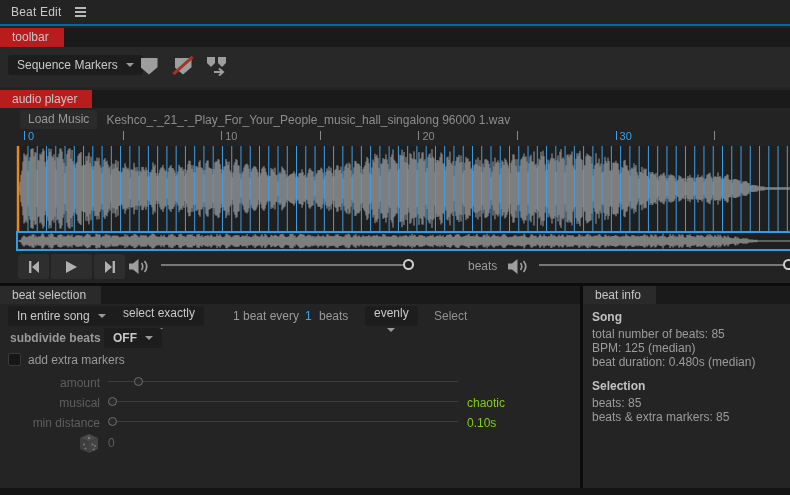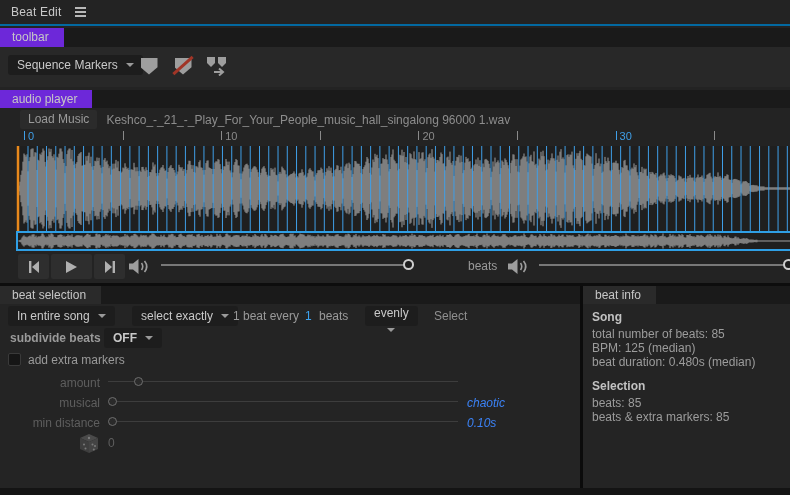--- a/index.html
+++ b/index.html
@@ -10,21 +10,21 @@
   
   .titlebar { position:absolute; top:0; left:0; width:790px; height:26px;
     background:#232323; border-bottom:2px solid #0369a1;
     display:flex; align-items:center; padding-left:11px; gap:13px; }
   .titlebar .title { color:#c9c9c9; letter-spacing:.2px; }
   .hamburger { display:inline-flex; flex-direction:column; gap:2px; cursor:pointer; }
   .hamburger i { display:block; width:11px; height:2px; background:#b8b8b8; }
 
   
   .tabstrip { position:absolute; left:0; width:100%; background:#1a1a1a; display:flex; }
-  .tab { background:#6d28d9; color:#c6c6c6; padding:2px 15px 3px 12px; white-space:nowrap; }
+  .tab { background:#b91c1c; color:#c6c6c6; padding:2px 15px 3px 12px; white-space:nowrap; }
 
   
   .ts-toolbar { top:28px; height:19px; }
   .toolbar-panel { position:absolute; top:47px; left:0; width:790px; height:40px; background:#282828; }
   .dd { display:inline-flex; align-items:center; gap:8px; background:#1d1d1d;
     border-radius:3px; height:20px; padding:0 9px; color:#c9c9c9; cursor:pointer; white-space:nowrap; }
   .caret { width:0; height:0; border-left:4px solid transparent; border-right:4px solid transparent;
     border-top:4px solid #9a9a9a; display:inline-block; }
   .toolbar-panel .dd { position:absolute; left:8px; top:8px; }
   .tool-icons { position:absolute; left:138px; top:9px; display:flex; gap:12px; align-items:center; }
@@ -77,21 +77,21 @@
   .blue-num { background:transparent; border:none; color:#3da3f0; width:14px;
     font-family:"Liberation Sans", sans-serif; font-size:12px; padding:0; }
   .select-btn { position:absolute; left:434px; top:3px; color:#909090; cursor:pointer; }
   .checkbox { position:absolute; left:8px; top:1px; width:13px; height:13px;
     background:#161616; border:1px solid #3a3a3a; border-radius:2px; cursor:pointer; }
   .mini-slider { position:absolute; top:4px; height:11px; cursor:pointer; }
   .mini-slider .track { position:absolute; top:5px; left:0; right:0; height:1px; background:#3d3d3d; }
   .mini-slider .knob { position:absolute; top:1px; width:9px; height:9px; border-radius:50%;
     background:#2a2a2a; border:1px solid #6f6f6f; }
   .sl-label { position:absolute; left:0; width:100px; top:4px; text-align:right; color:#5e5e5e; }
-  .sl-val { position:absolute; left:467px; top:4px; color:#3b82f6;font-style:italic; }
+  .sl-val { position:absolute; left:467px; top:4px; color:#84cc16; }
 
   .binfo .content { position:absolute; top:24px; left:9px; right:4px; }
   .bi-head { font-weight:bold; color:#c2c2c2; margin-bottom:3px; }
   .bi-line { color:#9c9c9c; line-height:14px; }
   .bi-gap { height:10px; }
 
   .bottom-strip { position:absolute; top:488px; left:0; width:790px; height:7px; background:#141414; }
 </style>
 </head>
 <body>
@@ -298,21 +298,21 @@
     <div class="bsel">
       <div class="tabstrip">
         <div class="tab">beat selection</div>
       </div>
 
       <div class="row r1">
         <div class="dd" style="left:8px;">
           <span>In entire song</span>
             <span class="caret"></span>
         </div>
-        <div class="dd" style="left:132px;">
+        <div class="dd" style="left:114px;flex-direction:column;">
           <span>select exactly</span>
             <span class="caret"></span>
         </div>
         <span class="dim" style="position:absolute; left:233px; top:3px;">1 beat every</span>
         <input class="blue-num" style="position: absolute; left: 305px; top: 3px;" value="1">
         <span class="dim" style="position:absolute; left:319px; top:3px;">beats</span>
         <div class="dd" style="left:365px;flex-direction:column;">
           <span>evenly</span>
             <span class="caret"></span>
         </div>

